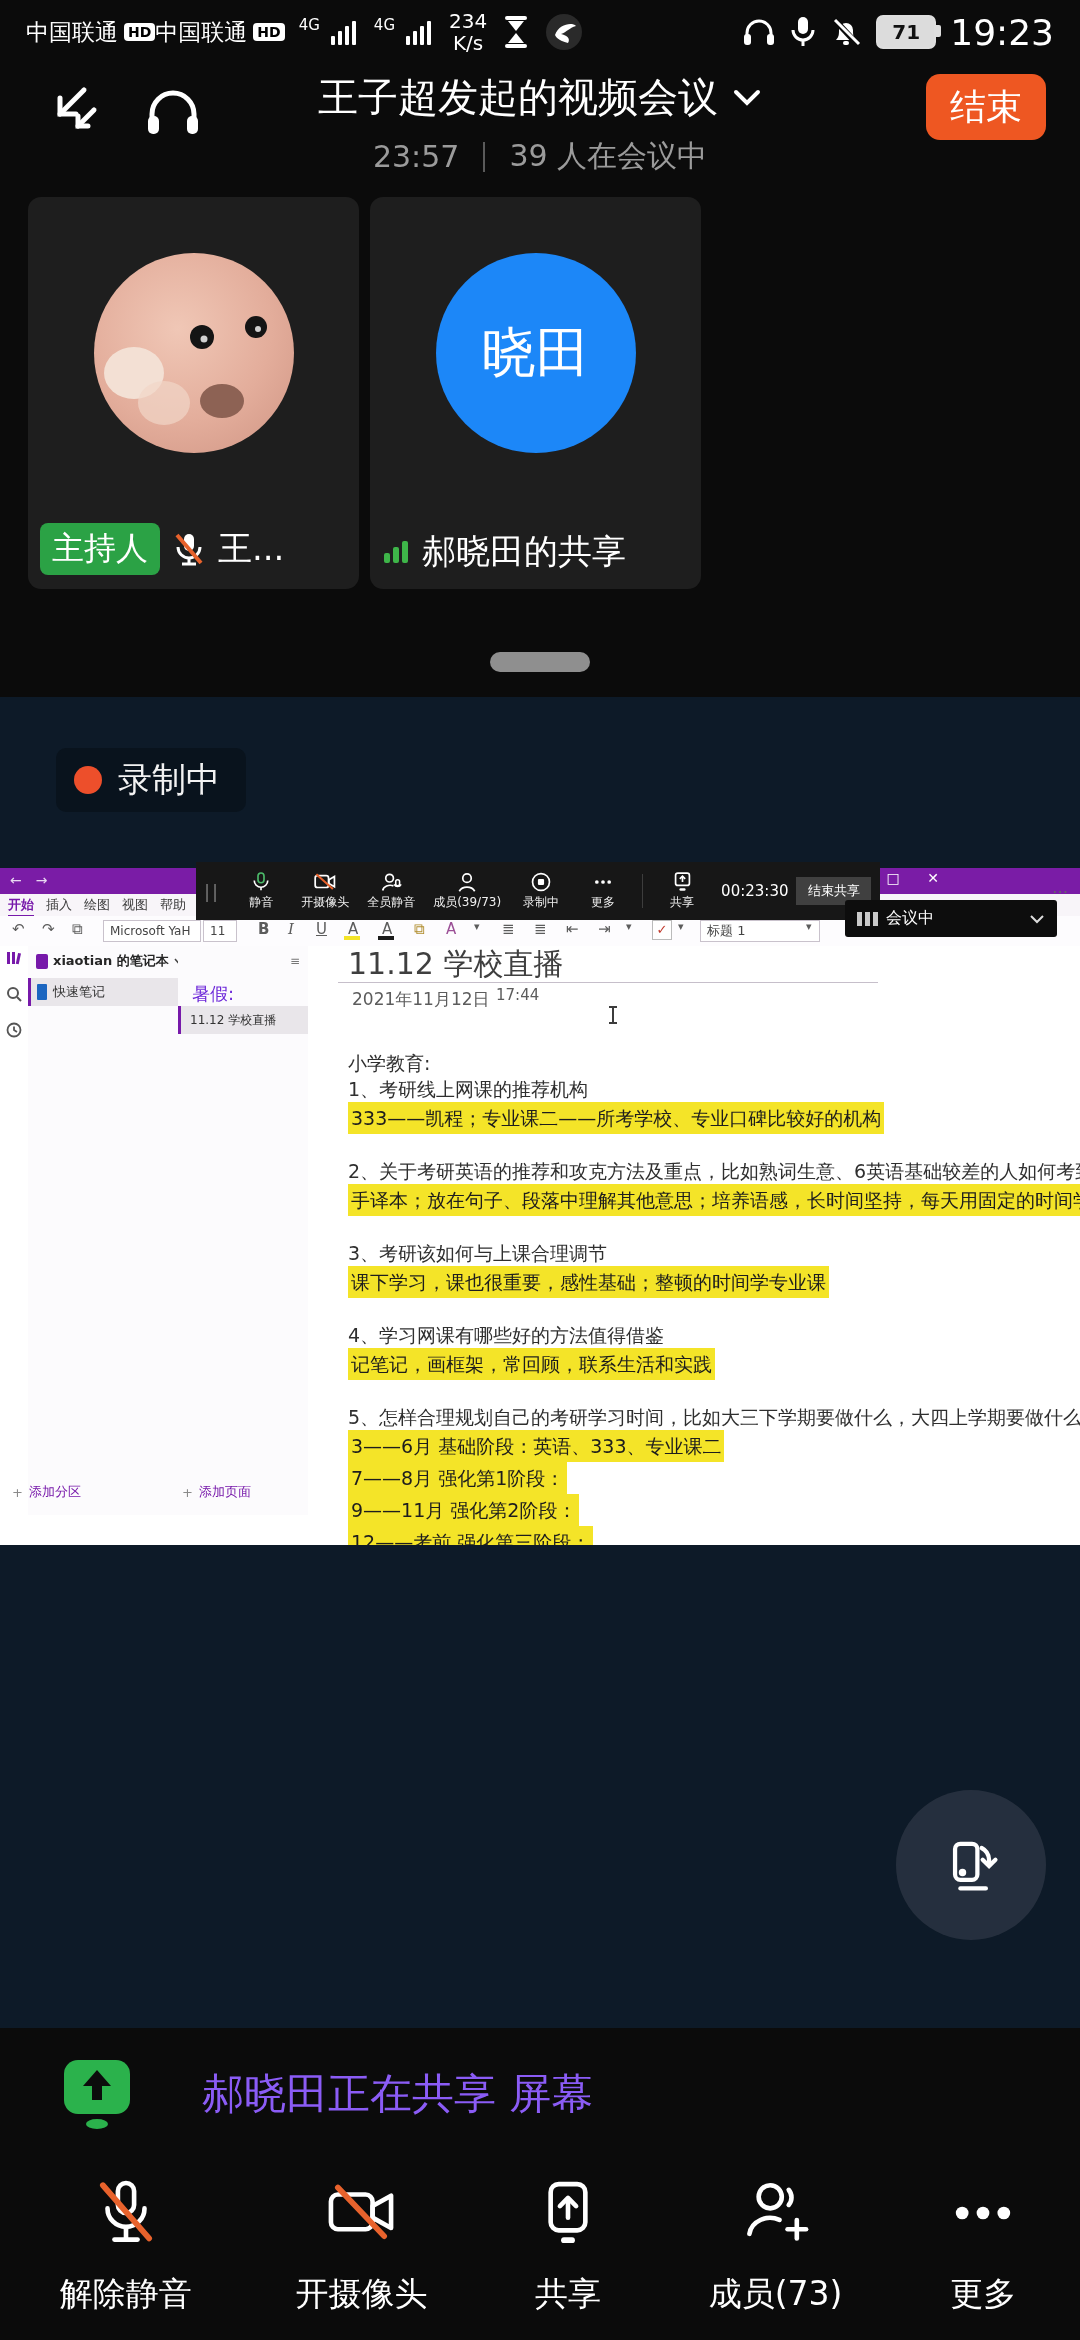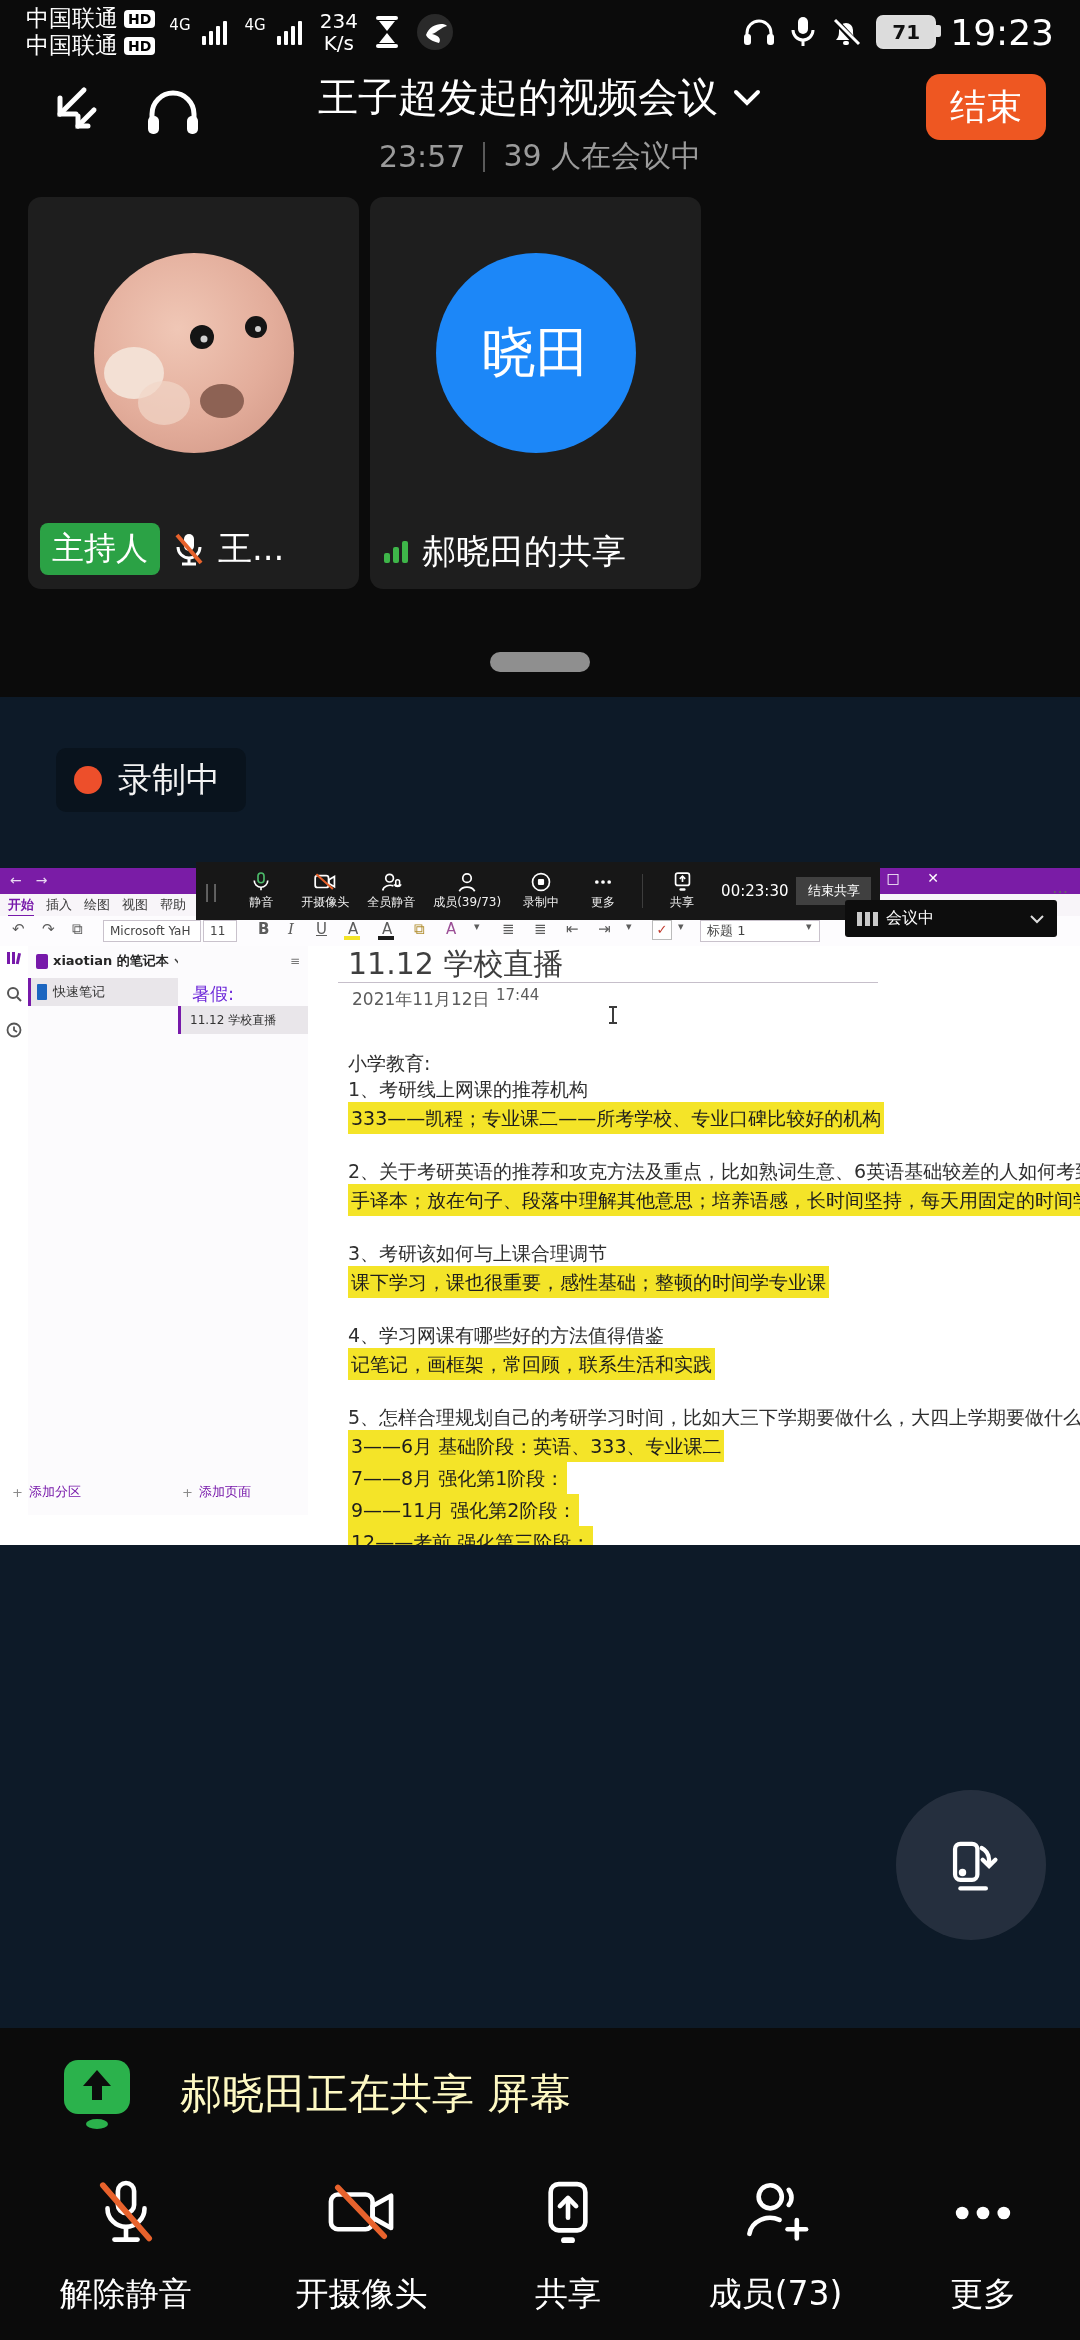--- a/index.html
+++ b/index.html
@@ -8,40 +8,40 @@
     --pacc:#7719AA; --hl:#F4E428; --tbar:#F2EAEE;
   }
   html,body{margin:0;padding:0;width:1080px;height:2340px;background:#000;
     font-family:"DejaVu Sans","Liberation Sans",sans-serif;overflow:hidden}
   .page{position:absolute;inset:0;width:1080px;height:2340px;background:#0b0b0b}
   svg{display:block}
 
   
   .status{position:absolute;top:0;left:0;right:0;height:64px;display:flex;align-items:center;
     padding:0 26px;color:#fff;box-sizing:border-box}
-  .carrier{display:flex;flex-direction:column;line-height:27px;font-size:23px}
+  .carrier{display:flex;flex-direction:row;line-height:27px;font-size:23px}
   .crow{display:flex;align-items:center;gap:6px;white-space:nowrap}
   .hdbadge{background:#fff;color:#000;font-size:14px;font-weight:bold;border-radius:4px;padding:0 4px;line-height:18px}
   .sig{display:flex;align-items:flex-end;gap:8px;margin-left:14px}
   .sig .g{font-size:15px;margin-right:2px;line-height:14px;align-self:flex-start}
   .speed{display:flex;flex-direction:column;align-items:center;font-size:20px;line-height:22px;margin-left:14px}
   .st-ic{margin-left:14px}
   .sright{margin-left:auto;display:flex;align-items:center;gap:14px}
   .battery{position:relative;width:56px;height:30px;border:2px solid #dedede;border-radius:7px;
     background:#dcdcdc;color:#111;font-size:20px;font-weight:bold;display:flex;align-items:center;justify-content:center}
   .battery:after{content:"";position:absolute;right:-7px;top:8px;width:5px;height:12px;background:#dedede;border-radius:0 2px 2px 0}
   .sclock{font-size:36px;font-weight:500}
 
   
   .mhead{position:absolute;top:64px;left:0;right:0;height:130px}
   .collapse{position:absolute;left:44px;top:18px}
   .hs-big{position:absolute;left:142px;top:18px}
   .mtitle{position:absolute;left:0;right:0;top:6px;display:flex;justify-content:center;align-items:center;gap:14px;
     color:#fff;font-size:40px;font-weight:500;white-space:nowrap}
-  .msub{position:absolute;left:0;right:0;top:72px;display:flex;justify-content:center;align-items:center;gap:18px;
+  .msub{position:absolute;left:0;right:0;top:72px;display:flex;justify-content:center;align-items:center;gap:24px;
     color:#9b9b9b;font-size:30px}
   .msep{width:2px;height:30px;background:#5a5a5a}
   .endbtn{position:absolute;right:34px;top:10px;width:120px;height:66px;background:var(--orange);
     border-radius:14px;color:#fff;font-size:36px;display:flex;align-items:center;justify-content:center}
 
   
   .tiles{position:absolute;top:197px;left:28px;display:flex;gap:11px}
   .tile{position:relative;width:331px;height:392px;background:var(--tile);border-radius:13px}
   .avatar{position:absolute;left:50%;top:56px;transform:translateX(-50%);width:200px;height:200px;border-radius:50%;
     display:flex;align-items:center;justify-content:center}
@@ -127,21 +127,21 @@
   .vbars i{display:block;width:5px;background:#c9c9c9}
   .pill .chev{margin-left:auto}
   .fmt-more{position:absolute;top:882px;left:1052px;color:#666;font-size:16px;z-index:4}
 
   
   .rotbtn{position:absolute;left:896px;top:1790px;width:150px;height:150px;border-radius:50%;background:rgba(42,52,66,.85);
     display:flex;align-items:center;justify-content:center}
 
   
   .bot{position:absolute;top:2028px;left:0;width:1080px;height:312px;background:#0b0b0b}
-  .banner{position:absolute;top:28px;left:58px;display:flex;align-items:center;gap:44px;color:#fef9c3;font-size:42px;font-weight:500;white-space:nowrap}
+  .banner{position:absolute;top:28px;left:58px;display:flex;align-items:center;gap:66px;color:#8b5cf6;font-size:42px;font-weight:500;white-space:nowrap}
   .toolrow{position:absolute;top:148px;left:0;width:1080px;display:flex;justify-content:space-around;padding:0 8px;box-sizing:border-box}
   .tool{display:flex;flex-direction:column;align-items:center;gap:22px;color:#fff;font-size:33px;white-space:nowrap}
 </style>
 </head>
 <body>
 
 <div class="page">
 
   <div class="status">
     <div class="carrier">

